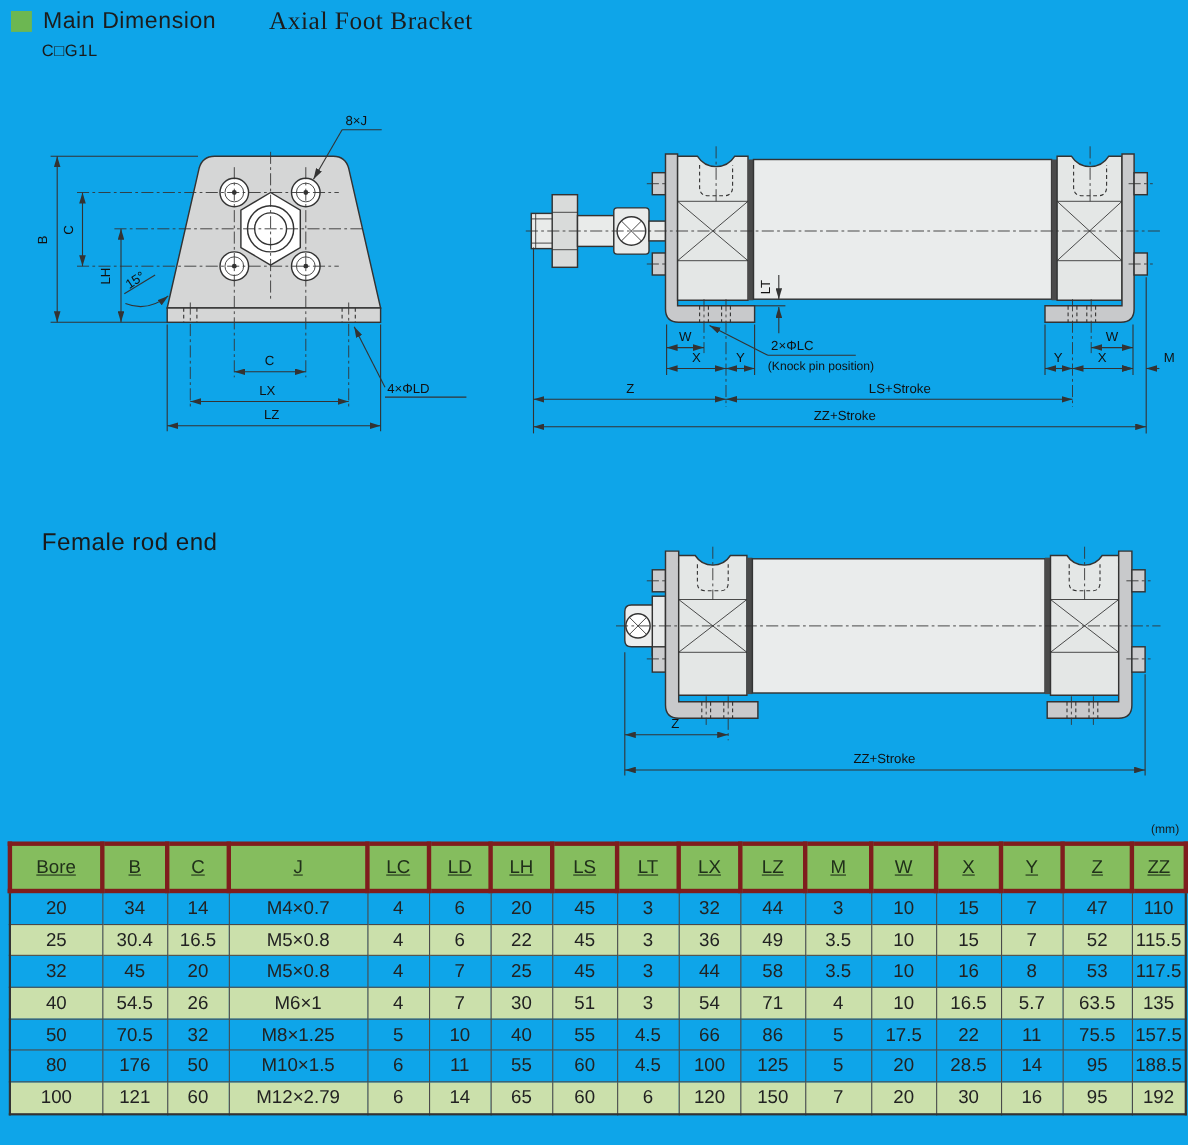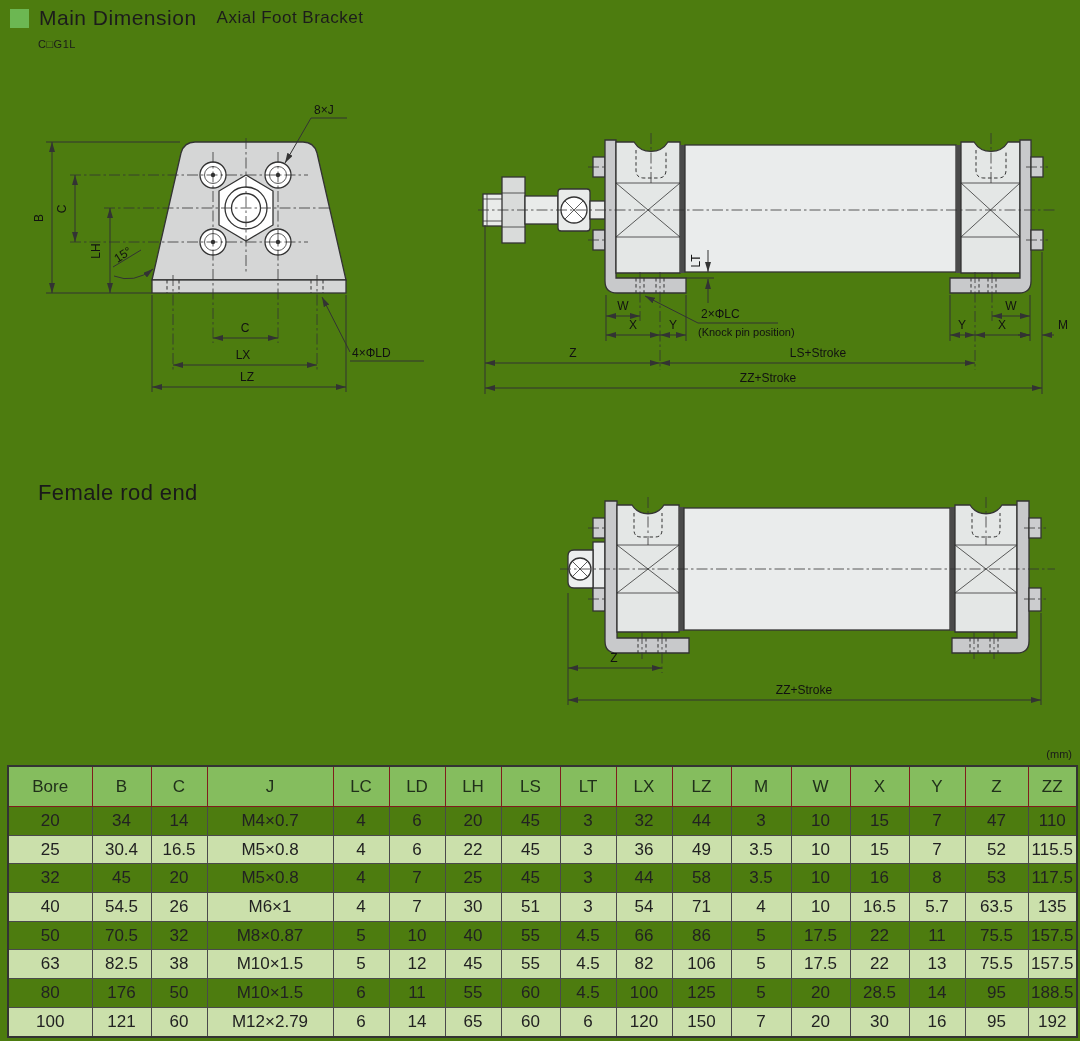--- a/index.html
+++ b/index.html
@@ -1,43 +1,43 @@
 <!DOCTYPE html>
 <html><head>
 <meta charset="utf-8">
 <style>
   html,body{margin:0;padding:0;background:#fff;}
-  .page{position:relative;width:1080px;height:1041px;background:#4d7c0f;
+  .page{position:relative;width:1080px;height:1041px;background:#0ea5e9;
         font-family:"Liberation Sans",sans-serif;color:#1a1a1a;overflow:hidden;}
   
   .hdr{position:absolute;left:10px;top:6px;display:flex;align-items:center;gap:10px;}
   .bullet{width:19px;height:19px;background:#6cb752;display:inline-block;}
   .t-main{font-size:21px;letter-spacing:.5px;color:#1c1c1c;}
-  .t-sub{font-size:17px;letter-spacing:.5px;margin-left:10px;color:#1c1c1c;}
-  .model{position:absolute;left:38px;top:38px;font-size:11px;letter-spacing:.5px;}
+  .t-sub{font-size:23px;letter-spacing:.5px;margin-left:38px;color:#1c1c1c;font-family:Liberation Serif, serif;}
+  .model{position:absolute;left:38px;top:38px;font-size:15px;letter-spacing:.5px;}
   .female-lbl{position:absolute;left:38px;top:480px;font-size:22px;letter-spacing:.4px;}
   .units{position:absolute;right:8px;top:748px;font-size:11px;}
   
   svg{position:absolute;overflow:visible;}
   #fv{left:30px;top:90px;}
   #sv{left:478px;top:105px;}
   #wv{left:560px;top:485px;}
   .s{stroke:#333;stroke-width:1.3;}
   .thin{stroke:#333;stroke-width:.8;}
   .dim{stroke:#333;stroke-width:1;fill:none;}
   .cl{stroke:#333;stroke-width:.8;fill:none;stroke-dasharray:11 3 2.5 3;}
   .hd{stroke:#333;stroke-width:1;fill:none;stroke-dasharray:3.5 2.6;}
   svg text{font-size:12px;fill:#111;font-family:"Liberation Sans",sans-serif;}
   svg text.small{font-size:11px;}
   .mid{text-anchor:middle;}
   
   table.dims{position:absolute;left:7px;top:765px;border-collapse:collapse;table-layout:fixed;
              width:1069px;font-size:17px;}
-  table.dims th{background:#85bd5e;border:1px solid #7f1d1d;font-weight:normal;height:39px;
-                color:#20301a;padding:0;}
+  table.dims th{background:#85bd5e;border:4px solid #7f1d1d;font-weight:normal;height:39px;
+                color:#20301a;padding:0;text-decoration:underline;}
   table.dims td{border:1px solid #4a4a4a;text-align:center;height:27.7px;padding:0;color:#222;}
   table.dims tr.alt td{background:#cbe0ab;}
   table.dims{border:2px solid #333;}
 </style>
 </head>
 <body>
 
 <div class="page">
 
   <div class="hdr">
@@ -434,51 +434,32 @@
           <td>10</td>
           <td>16.5</td>
           <td>5.7</td>
           <td>63.5</td>
           <td>135</td>
         </tr>
         <tr>
           <td>50</td>
           <td>70.5</td>
           <td>32</td>
-          <td>M8×0.87</td>
+          <td>M8×1.25</td>
           <td>5</td>
           <td>10</td>
           <td>40</td>
           <td>55</td>
           <td>4.5</td>
           <td>66</td>
           <td>86</td>
           <td>5</td>
           <td>17.5</td>
           <td>22</td>
           <td>11</td>
-          <td>75.5</td>
-          <td>157.5</td>
-        </tr>
-        <tr class="alt">
-          <td>63</td>
-          <td>82.5</td>
-          <td>38</td>
-          <td>M10×1.5</td>
-          <td>5</td>
-          <td>12</td>
-          <td>45</td>
-          <td>55</td>
-          <td>4.5</td>
-          <td>82</td>
-          <td>106</td>
-          <td>5</td>
-          <td>17.5</td>
-          <td>22</td>
-          <td>13</td>
           <td>75.5</td>
           <td>157.5</td>
         </tr>
         <tr>
           <td>80</td>
           <td>176</td>
           <td>50</td>
           <td>M10×1.5</td>
           <td>6</td>
           <td>11</td>

